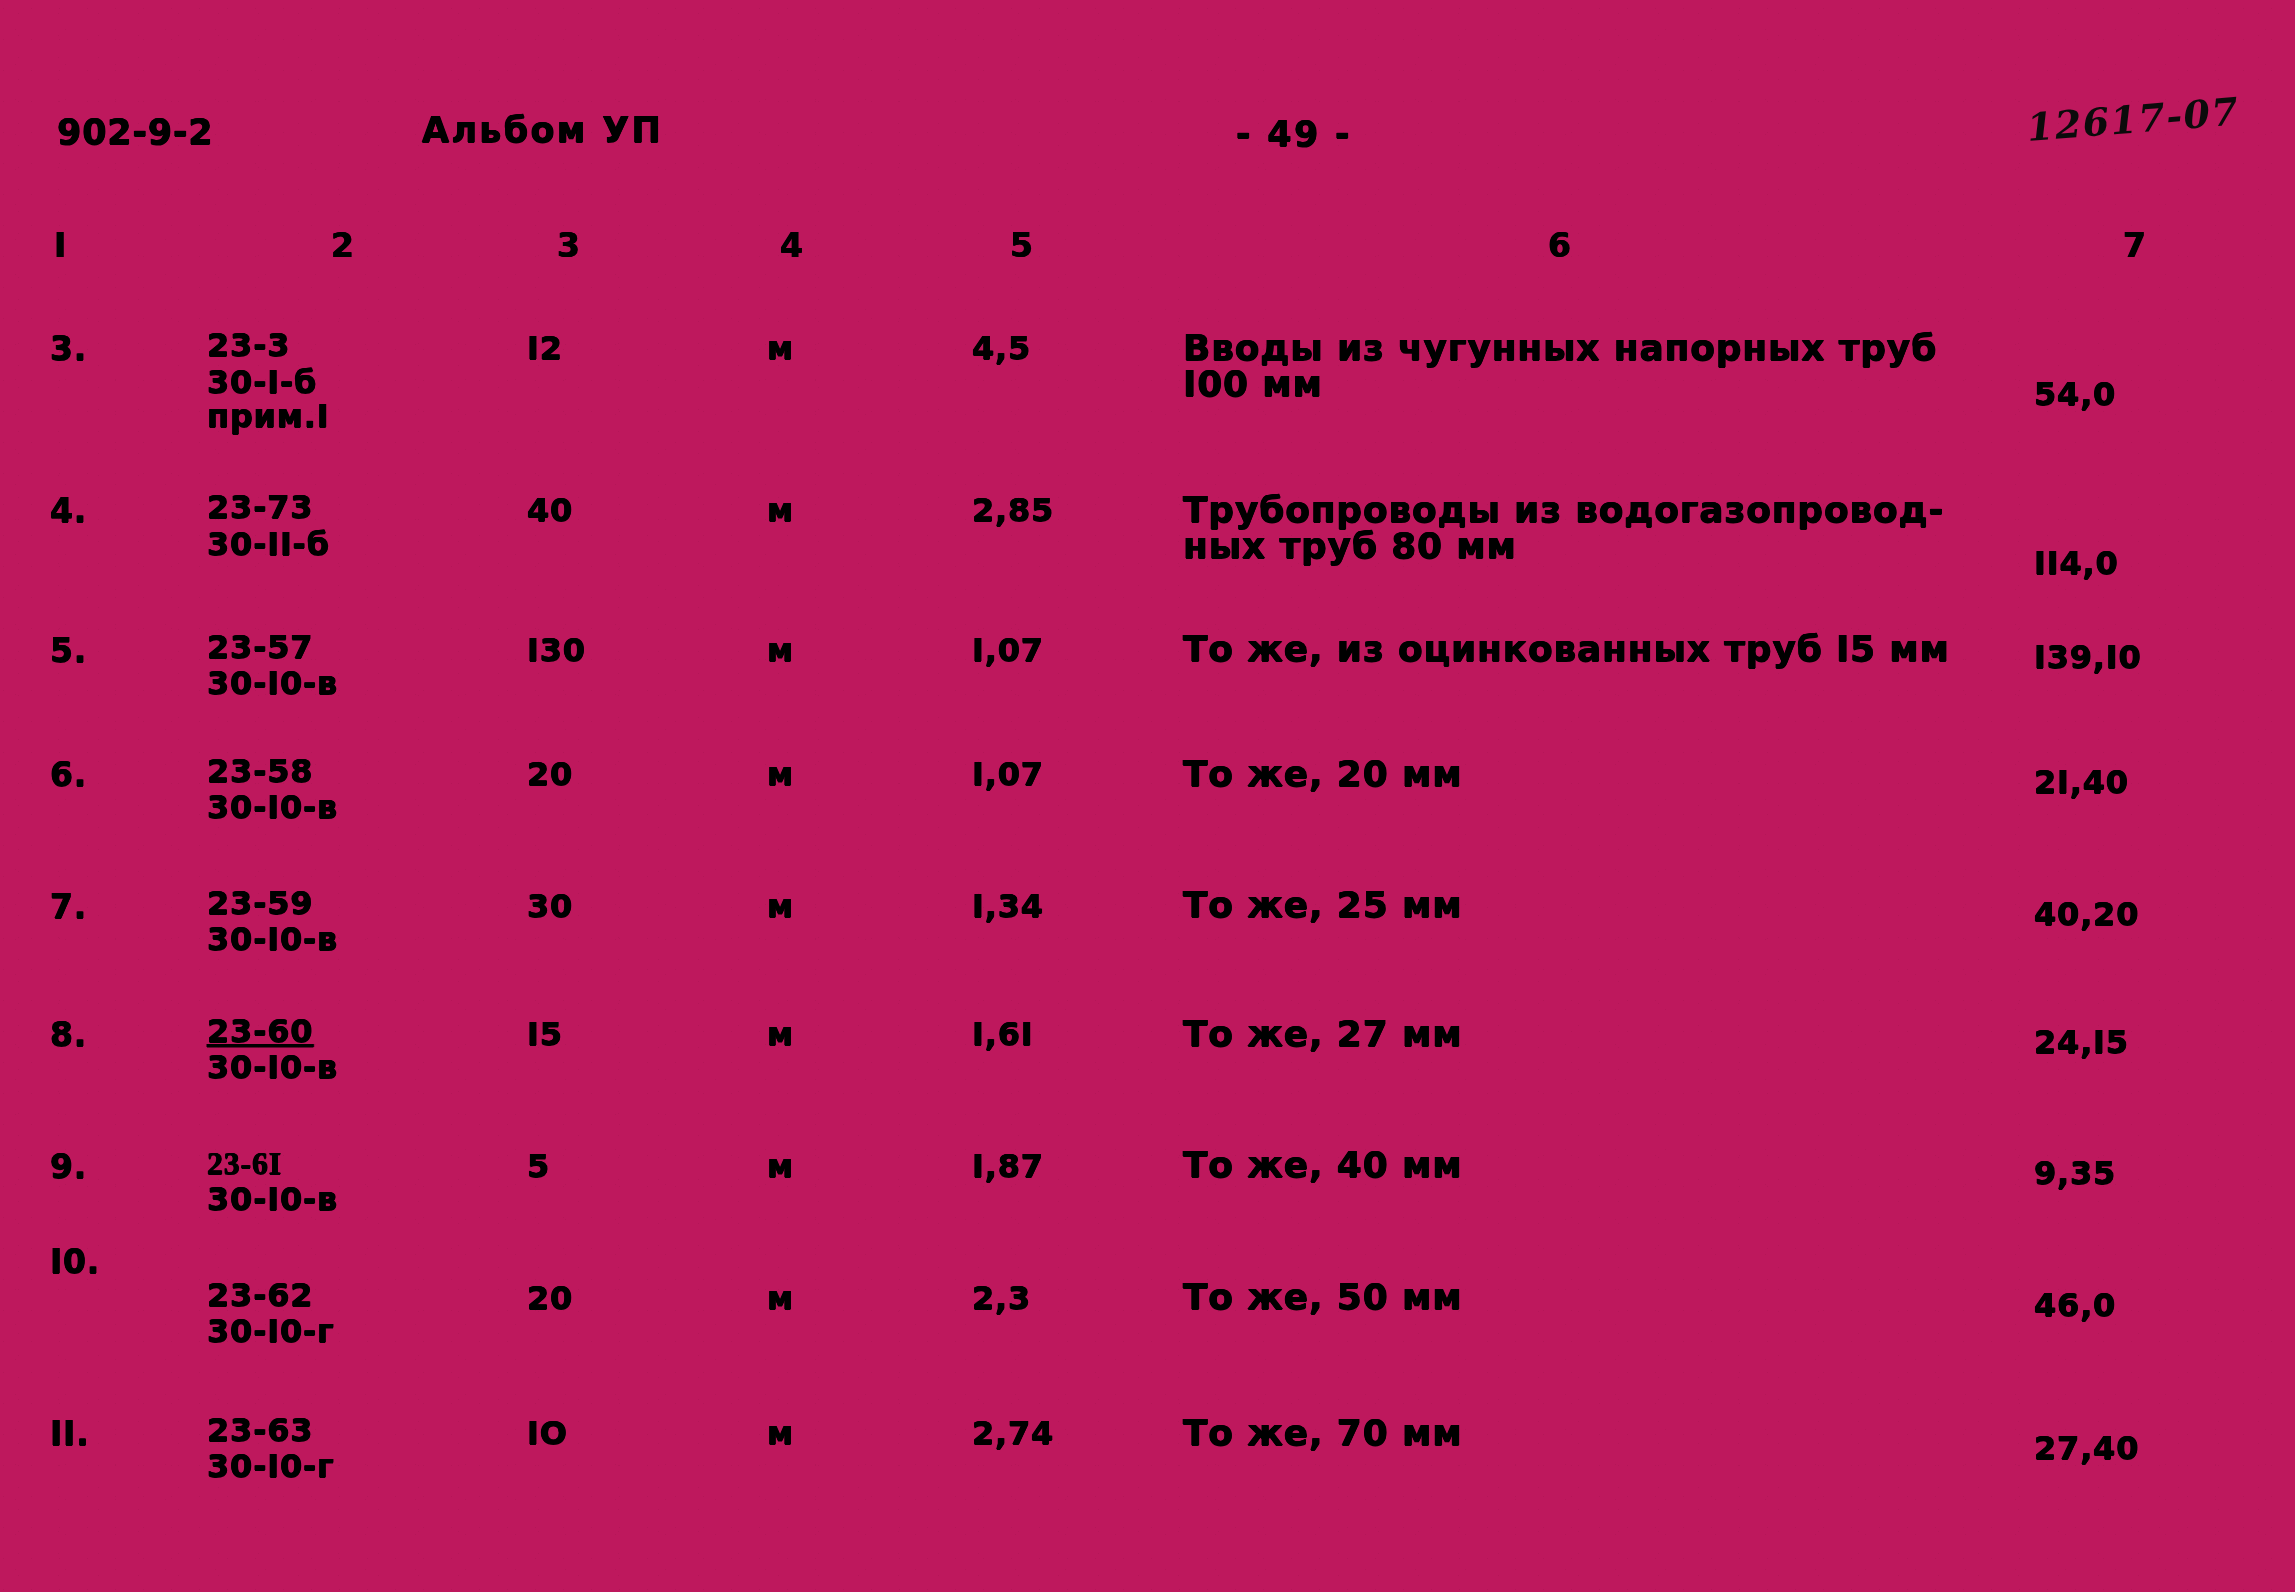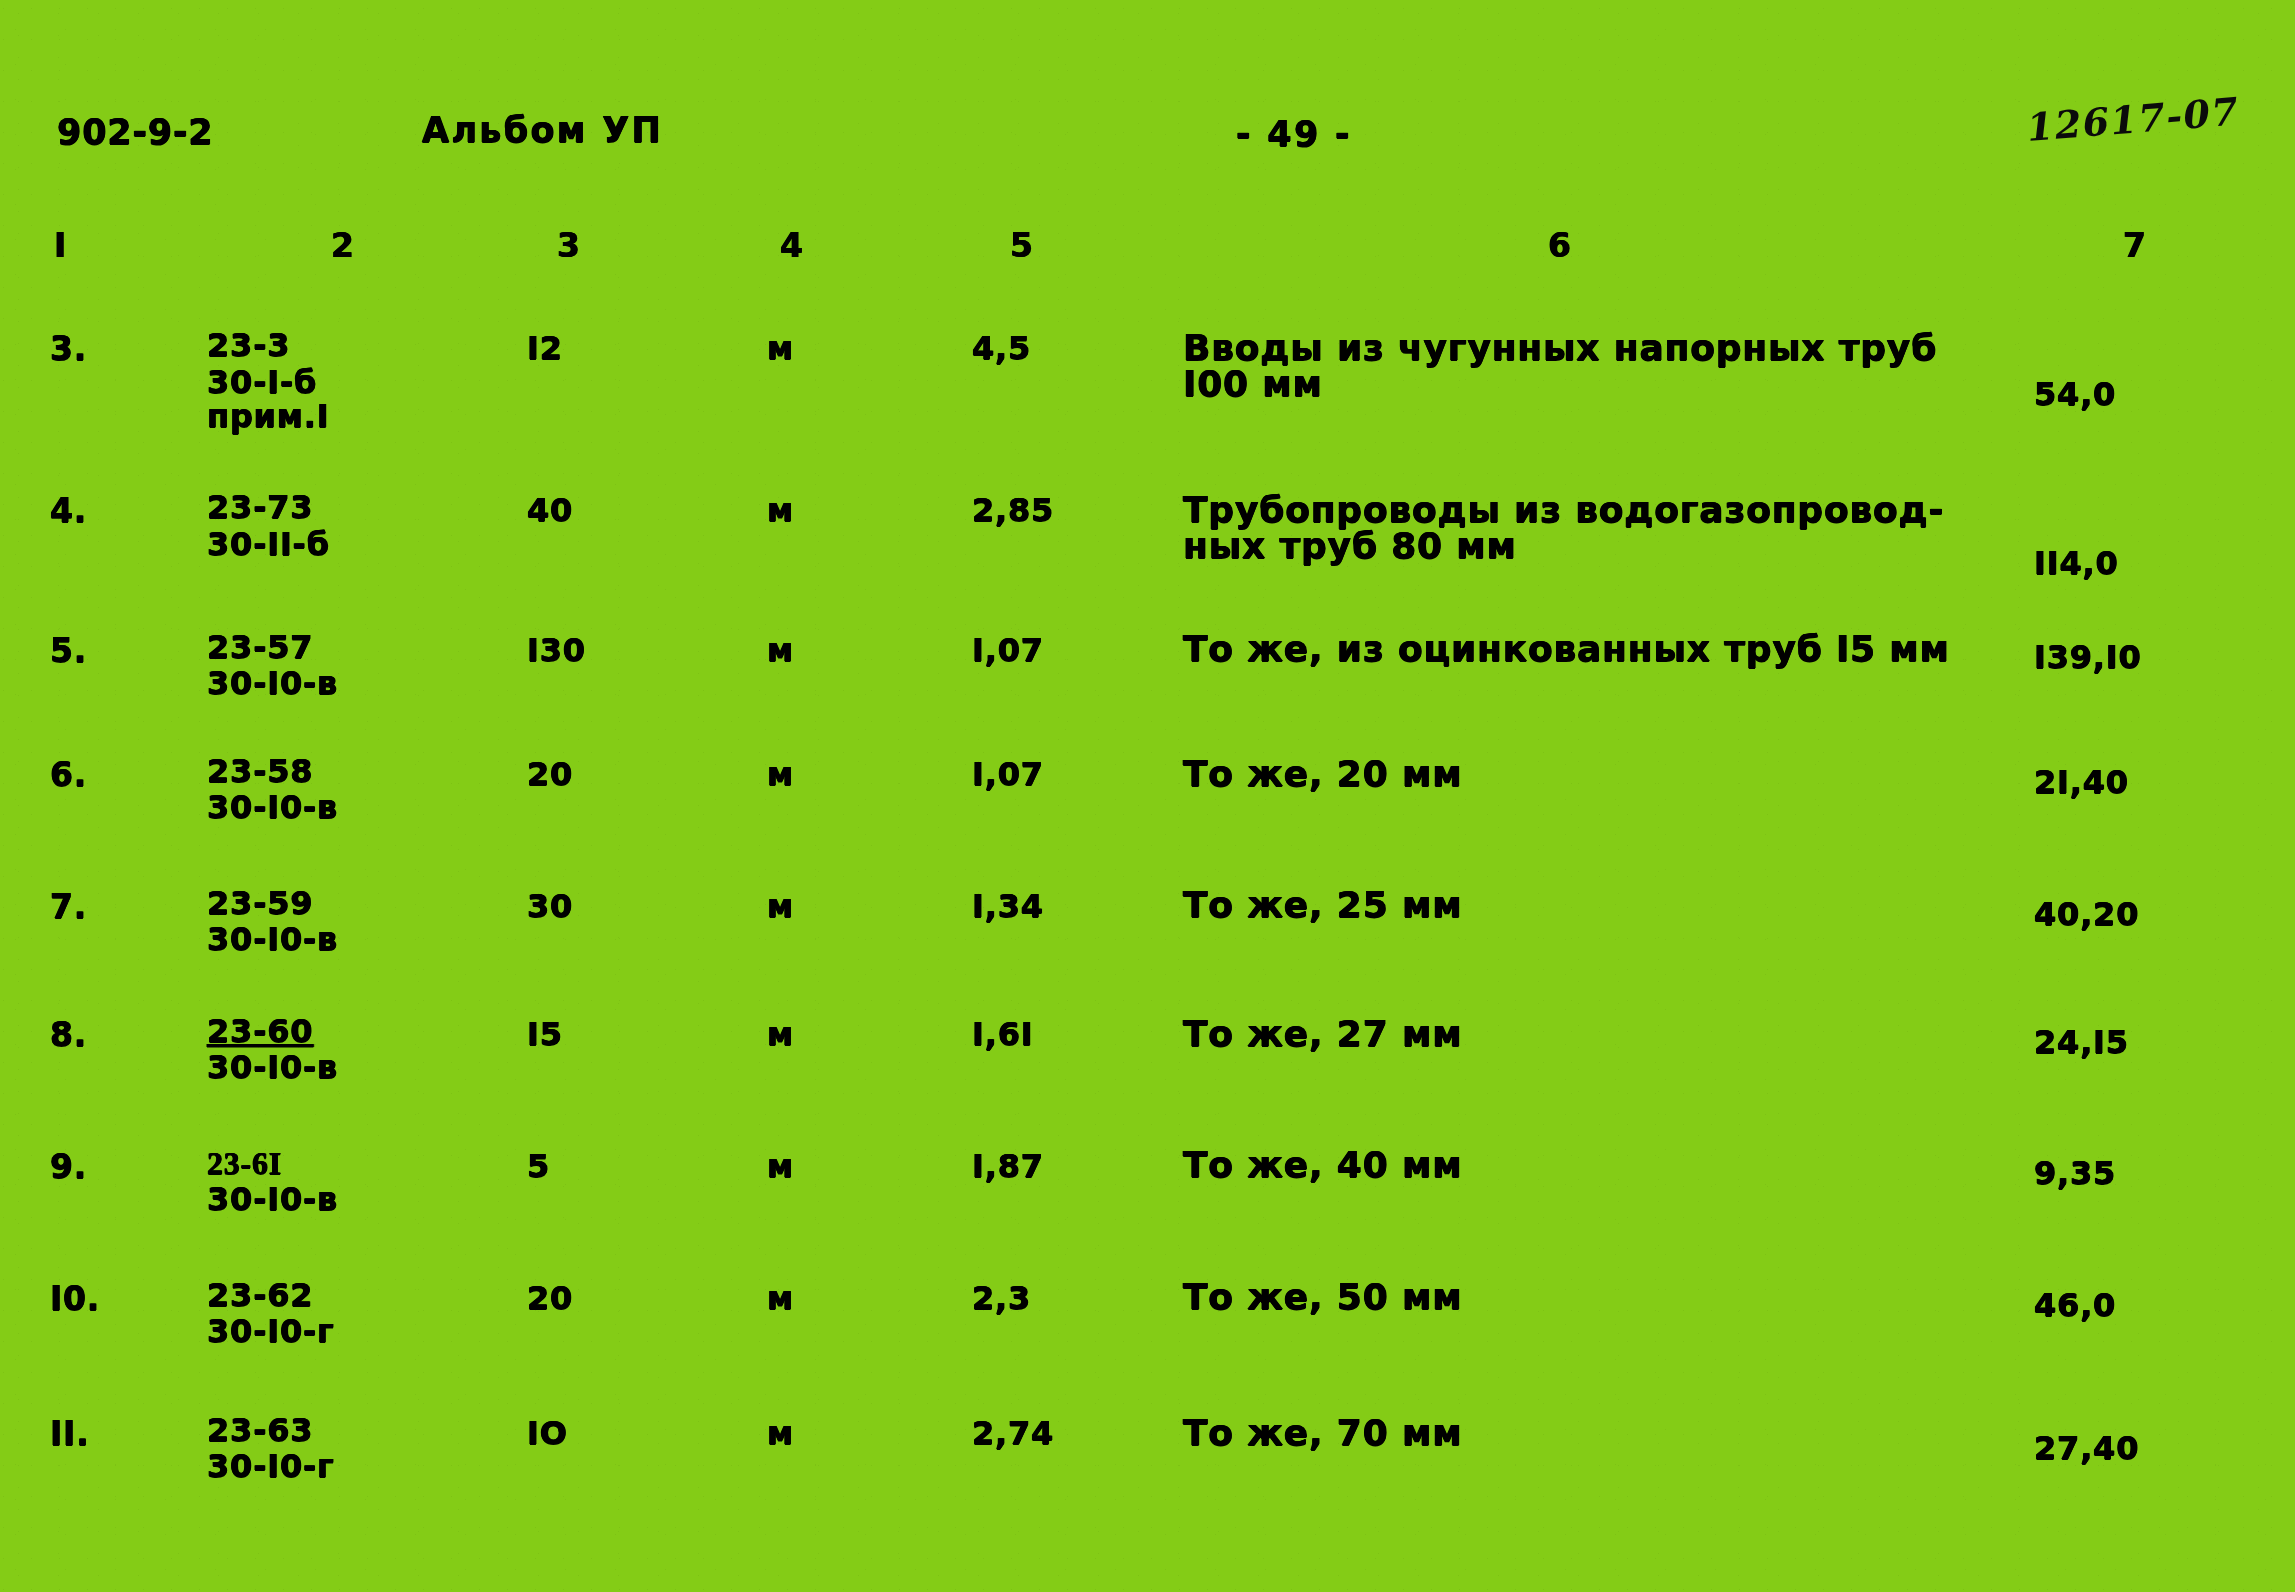--- a/index.html
+++ b/index.html
@@ -5,21 +5,21 @@
 <style>
   html, body {
     margin: 0;
     padding: 0;
     background: #ffffff;
   }
   #page {
     position: relative;
     width: 2295px;
     height: 1593px;
-    background: #84cc16;
+    background: #be185d;
     font-family: "Liberation Sans", sans-serif;
     color: #000000;
     overflow: hidden;
   }
 
   
   .abs { position: absolute; white-space: pre; }
 
   
   .tw {
@@ -168,21 +168,21 @@
         <div class="abs tw cell num" style="left: 50px; top: 1149px;">9.</div>
         <div class="abs tw cell code" style="left: 207px; top: 1146px; font-family: Liberation Serif, serif;">23-6I</div>
         <div class="abs tw cell code" style="left: 207px; top: 1182px;">30-I0-в</div>
         <div class="abs tw cell" style="left: 527px; top: 1149px;">5</div>
         <div class="abs tw cell" style="left: 767px; top: 1149px;">м</div>
         <div class="abs tw cell" style="left: 972px; top: 1149px;">I,87</div>
         <div class="abs tw cell desc" style="left: 1183px; top: 1147px; width: 829px;">То же, 40 мм</div>
         <div class="abs tw cell" style="left: 2034px; top: 1156px;">9,35</div>
       </div>
       <div>
-        <div class="abs tw cell num" style="left: 50px; top: 1281px;">I0.</div>
+        <div class="abs tw cell num" style="left: 50px; top: 1244px;">I0.</div>
         <div class="abs tw cell code" style="left: 207px; top: 1278px;">23-62</div>
         <div class="abs tw cell code" style="left: 207px; top: 1314px;">30-I0-г</div>
         <div class="abs tw cell" style="left: 527px; top: 1281px;">20</div>
         <div class="abs tw cell" style="left: 767px; top: 1281px;">м</div>
         <div class="abs tw cell" style="left: 972px; top: 1281px;">2,3</div>
         <div class="abs tw cell desc" style="left: 1183px; top: 1279px; width: 829px;">То же, 50 мм</div>
         <div class="abs tw cell" style="left: 2034px; top: 1288px;">46,0</div>
       </div>
       <div>
         <div class="abs tw cell num" style="left: 50px; top: 1416px;">II.</div>

